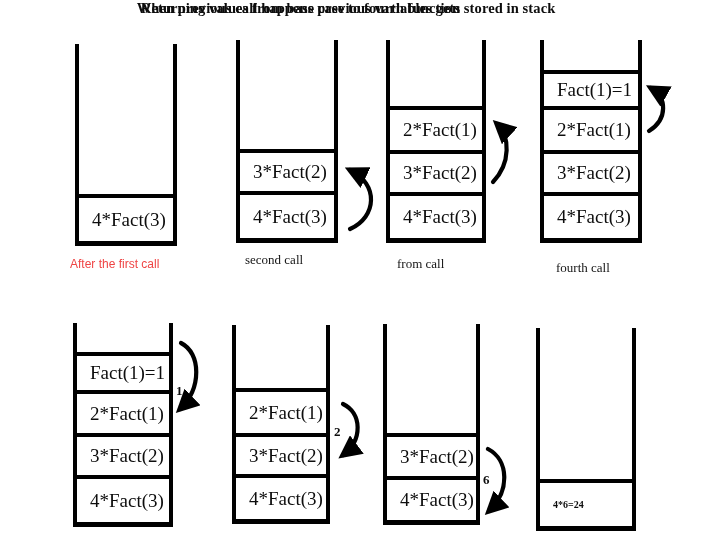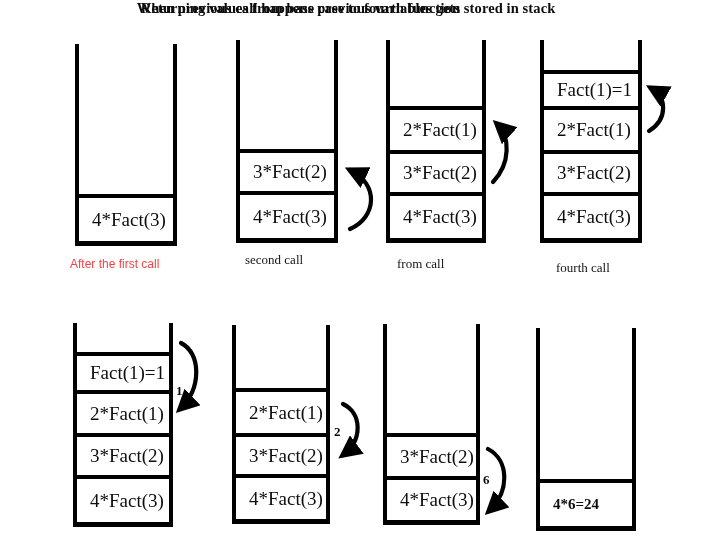--- a/index.html
+++ b/index.html
@@ -16,21 +16,21 @@
     position:absolute;box-sizing:border-box;
     border-left:4px solid #000;border-right:4px solid #000;border-bottom:5px solid #000;
     background:#fff;
   }
   .cells{position:absolute;left:0;right:0;bottom:0;}
   .cell{
     box-sizing:border-box;border-top:4px solid #000;
     display:flex;align-items:center;padding-left:13px;
     font-family:"Liberation Serif", serif;font-size:19px;color:#0d0d0d;
   }
-  .cell.bold{font-weight:bold;font-size:15px;}
+  .cell.bold{font-weight:bold;font-size:10px;}
   .caption-serif{
     position:absolute;font-family:"Liberation Serif", serif;font-size:13px;color:#141414;
   }
   .caption-sans{
     position:absolute;font-family:"Liberation Sans", sans-serif;font-size:12px;color:#ef4444;
   }
   .ret-label{
     position:absolute;font-family:"Liberation Serif", serif;font-weight:bold;
     font-size:13px;color:#0d0d0d;
   }

